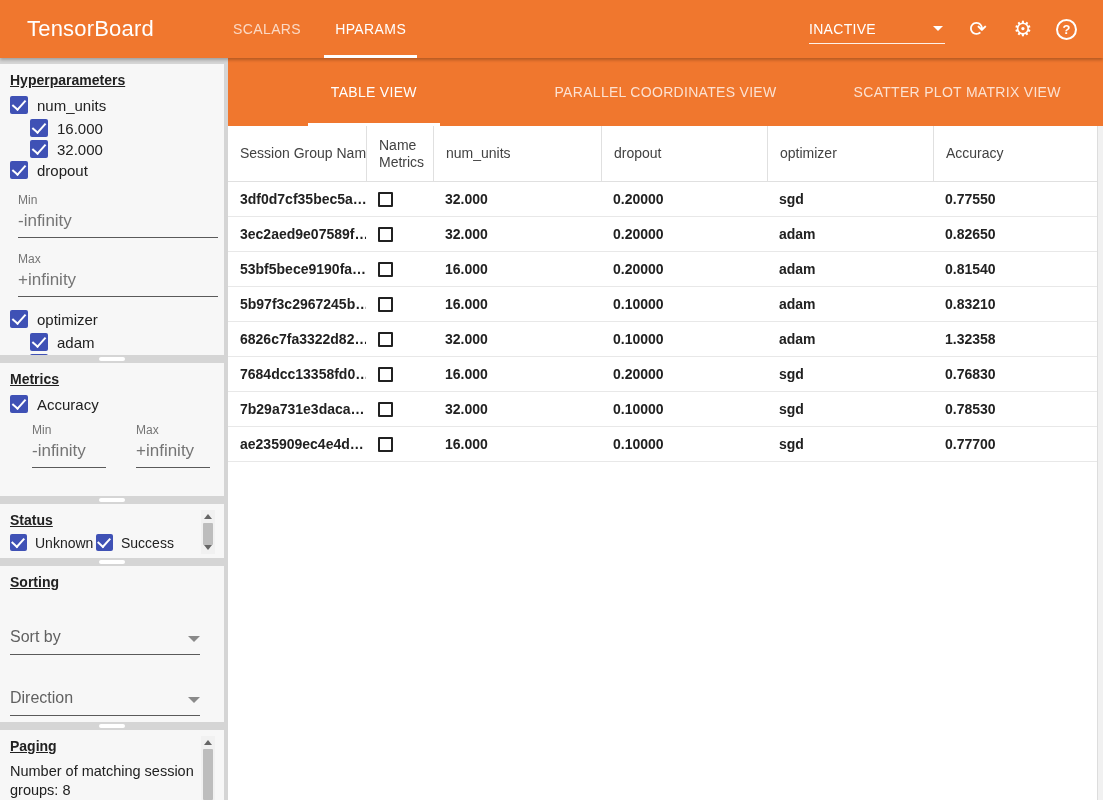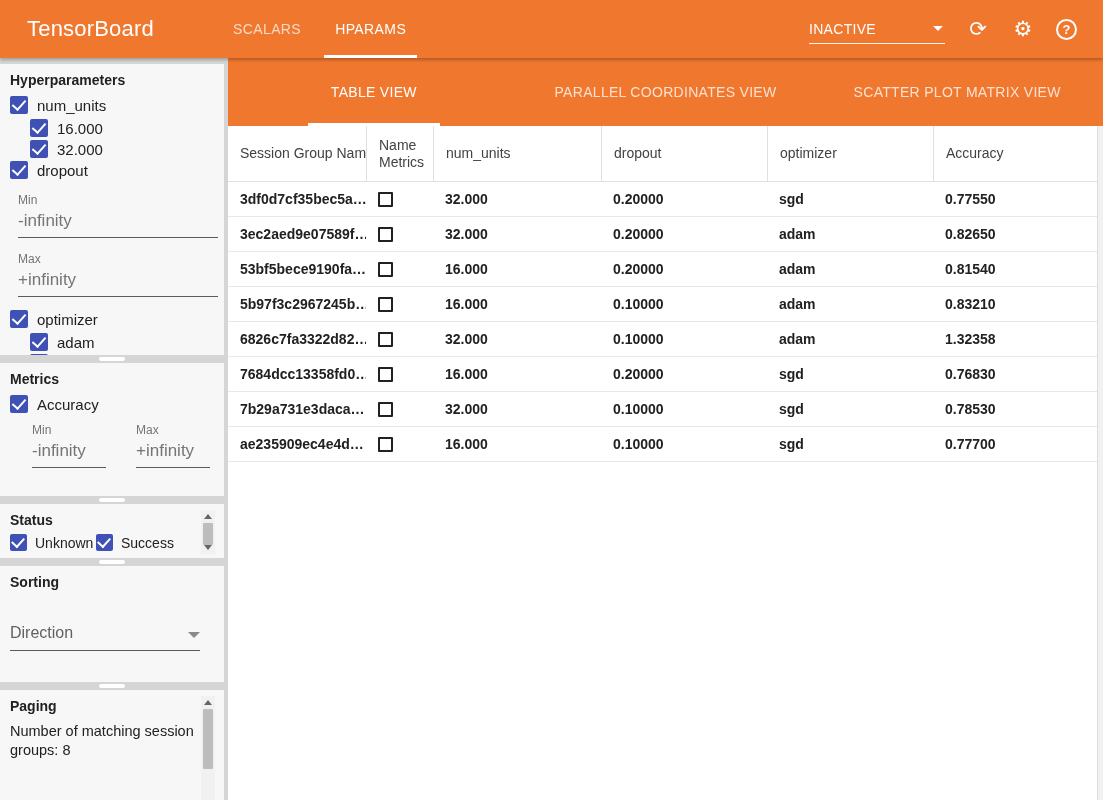--- a/index.html
+++ b/index.html
@@ -15,21 +15,21 @@
   .top-tab.active::after { content:""; position:absolute; left:6px; right:6px; bottom:0; height:3px; background:#fff; }
   .toolbar-right { margin-left:auto; display:flex; align-items:center; gap:21px; padding-right:26px; }
   .runs-select { position:relative; width:136px; height:30px; display:flex; align-items:center; border-bottom:1px solid rgba(255,255,255,.9); color:#fff; font-size:14px; letter-spacing:.3px; cursor:pointer; }
   .runs-caret { position:absolute; right:2px; top:12px; width:0; height:0; border-left:5px solid transparent; border-right:5px solid transparent; border-top:5px solid #fff; }
   .tb-icon { color:#fff; font-size:21px; line-height:24px; width:24px; height:24px; text-align:center; cursor:pointer; }
   .help-circle { width:21px; height:21px; border:2px solid #fff; border-radius:50%; color:#fff; font-size:13px; font-weight:bold; display:flex; align-items:center; justify-content:center; cursor:pointer; }
 
   
   .sidebar { position:absolute; top:58px; left:0; width:228px; height:742px; background:#d5d5d5; display:flex; flex-direction:column; }
   .section { width:224px; background:#f7f7f7; padding:8px 0 0 10px; position:relative; overflow:hidden; flex:none; }
-  .section-title { font-size:14px; font-weight:bold; color:#212121; margin-bottom:8px; }
+  .section-title { font-size:14px; font-weight:bold; text-decoration:underline; color:#212121; margin-bottom:8px; }
   .divider { height:8px; width:224px; background:#d5d5d5; position:relative; flex:none; cursor:row-resize; }
   .divider::after { content:""; position:absolute; left:50%; top:2px; transform:translateX(-50%); width:26px; height:4px; background:#fff; border-radius:2px; }
 
   .cb-row { display:flex; align-items:center; margin:0 0 5px 0; }
   .cb-row.indent { margin-left:20px; margin-bottom:3px; }
   .cb { width:18px; height:18px; background:#3f51b5; border-radius:2px; position:relative; flex:none; cursor:pointer; }
   .cb::after { content:""; position:absolute; left:5px; top:1px; width:6px; height:11px; border:solid #fff; border-width:0 2px 2px 0; transform:rotate(42deg); }
   .cb-label { margin-left:9px; font-size:15px; color:#212121; }
 
   .field { margin:14px 0 0 8px; }
@@ -190,28 +190,28 @@
       </div>
     </div>
     <div class="vscroll">
       <span class="arr up"></span>
       <span class="thumb"></span>
       <span class="arr down"></span>
     </div>
   </div>
   <div class="divider"></div>
 
-  <div class="section" style="height:116px">
+  <div class="section" style="height:156px">
     <div class="section-title">Sorting</div>
+    <div class="dropdown">
+      <span class="dd-label">Sort by</span>
+      <span class="dd-caret"></span>
+    </div>
     <div class="dropdown" style="margin-top:34px">
       <span class="dd-label">Direction</span>
-      <span class="dd-caret"></span>
-    </div>
-    <div class="dropdown">
-      <span class="dd-label">Sort by</span>
       <span class="dd-caret"></span>
     </div>
   </div>
   <div class="divider"></div>
 
   <div class="section" style="flex:1">
     <div class="section-title">Paging</div>
     <div class="paging-text">Number of matching session groups: 8</div>
     <div class="vscroll" style="bottom:0">
       <span class="arr up"></span>

